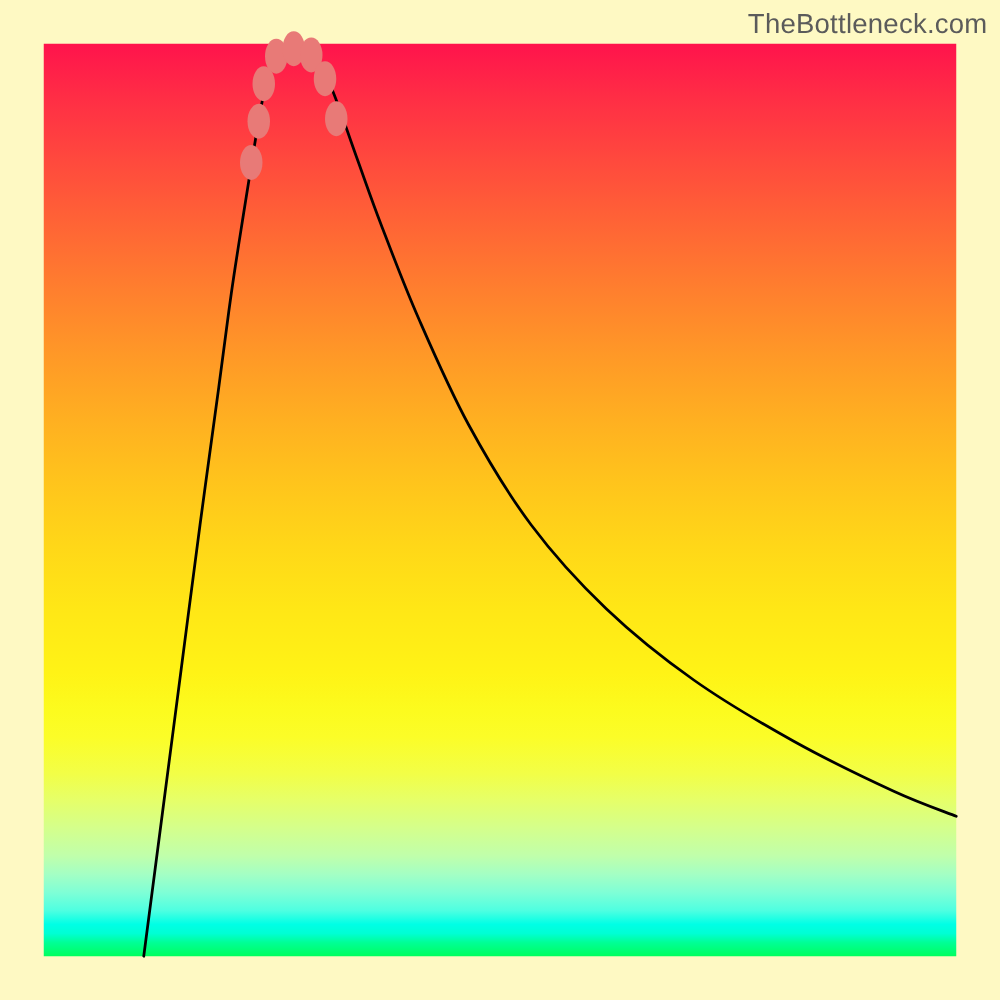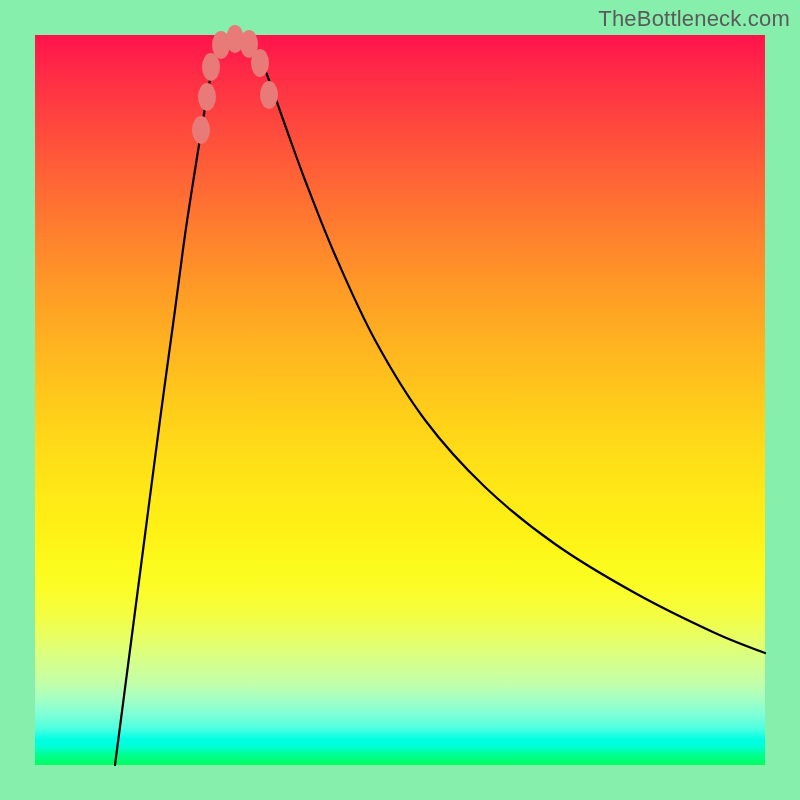--- a/index.html
+++ b/index.html
@@ -10,21 +10,21 @@
     overflow: hidden;
     background: #000;
     font-family: Arial, Helvetica, sans-serif;
   }
   .frame {
     position: absolute;
     left: 0;
     top: 0;
     width: 800px;
     height: 800px;
-    background: #86efac;
+    background: #fef9c3;
   }
   .plot-area {
     position: absolute;
     left: 35px;
     top: 35px;
     width: 730px;
     height: 730px;
     
     background: linear-gradient(
       to bottom,

